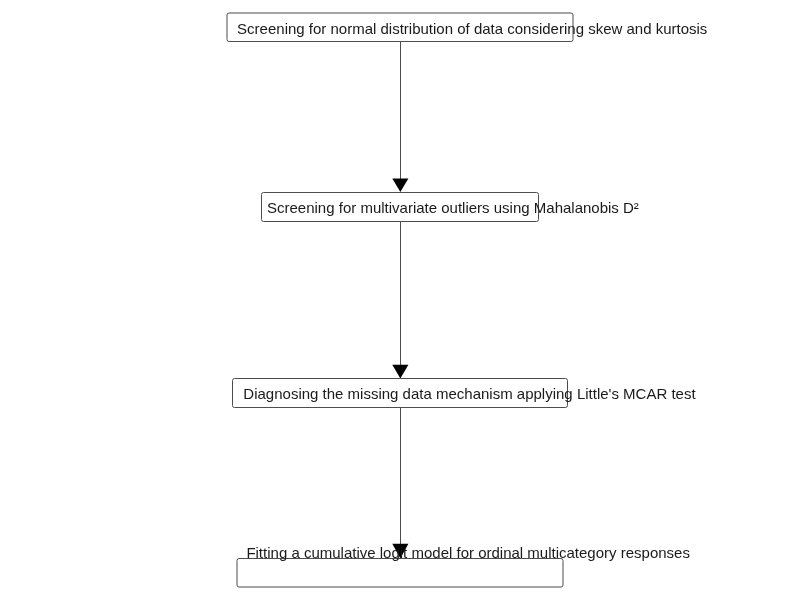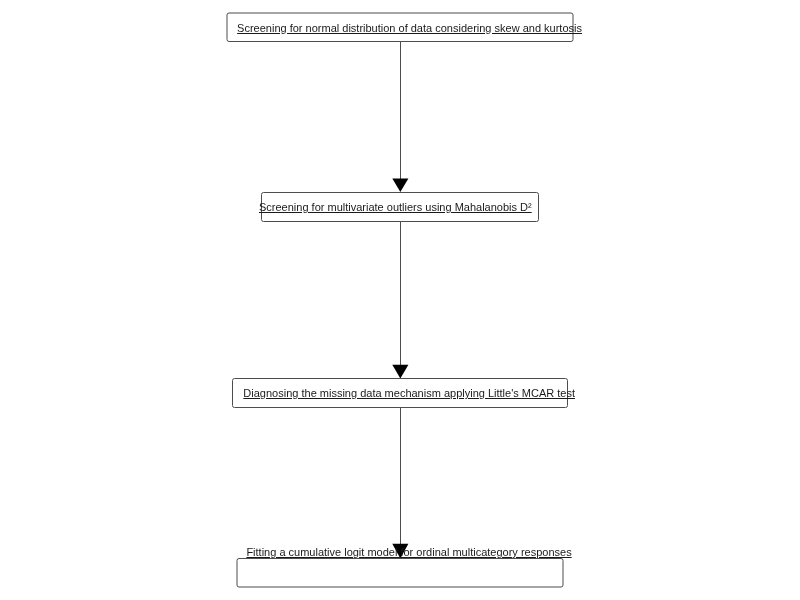--- a/index.html
+++ b/index.html
@@ -20,26 +20,25 @@
   svg.graphics-layer {
     position: absolute;
     left: 0;
     top: 0;
     width: 800px;
     height: 600px;
   }
   .node-label {
     position: absolute;
     font-family: "Liberation Sans", sans-serif;
-    font-size: 11px;
+    font-size: 15px;
     line-height: 11px;
     color: #1a1a1a;
     white-space: nowrap;
     letter-spacing: 0;
-    text-decoration: underline;
   }
 </style>
 </head>
 <body>
 
 <div id="flowchart-canvas">
 
   <svg class="graphics-layer" viewBox="0 0 800 600" shape-rendering="geometricPrecision">
 
     <g>
@@ -60,18 +59,18 @@
     <g>
       <rect x="227.0" y="13.0" width="346" height="28.5" rx="2" ry="2" fill="#ffffff" stroke="#4d4d4d" stroke-width="1"></rect>
       <rect x="261.5" y="192.5" width="277" height="29" rx="2" ry="2" fill="#ffffff" stroke="#4d4d4d" stroke-width="1"></rect>
       <rect x="232.5" y="378.5" width="335" height="29" rx="2" ry="2" fill="#ffffff" stroke="#4d4d4d" stroke-width="1"></rect>
       <rect x="237.0" y="558.5" width="326" height="28.5" rx="2" ry="2" fill="#ffffff" stroke="#4d4d4d" stroke-width="1"></rect>
     </g>
   </svg>
 
   <div class="labels-layer">
     <div class="node-label" style="left:237.12px; top:22.8px;">Screening for normal distribution of data considering skew and kurtosis</div>
-    <div class="node-label" style="left:259px; top:202.0px;">Screening for multivariate outliers using Mahalanobis D²</div>
+    <div class="node-label" style="left:267px; top:202.0px;">Screening for multivariate outliers using Mahalanobis D²</div>
     <div class="node-label" style="left:243.36px; top:388px;">Diagnosing the missing data mechanism applying Little's MCAR test</div>
     <div class="node-label" style="left:246.38px; top:547px;">Fitting a cumulative logit model for ordinal multicategory responses</div>
   </div>
 
 </div>
 
 </body></html>

